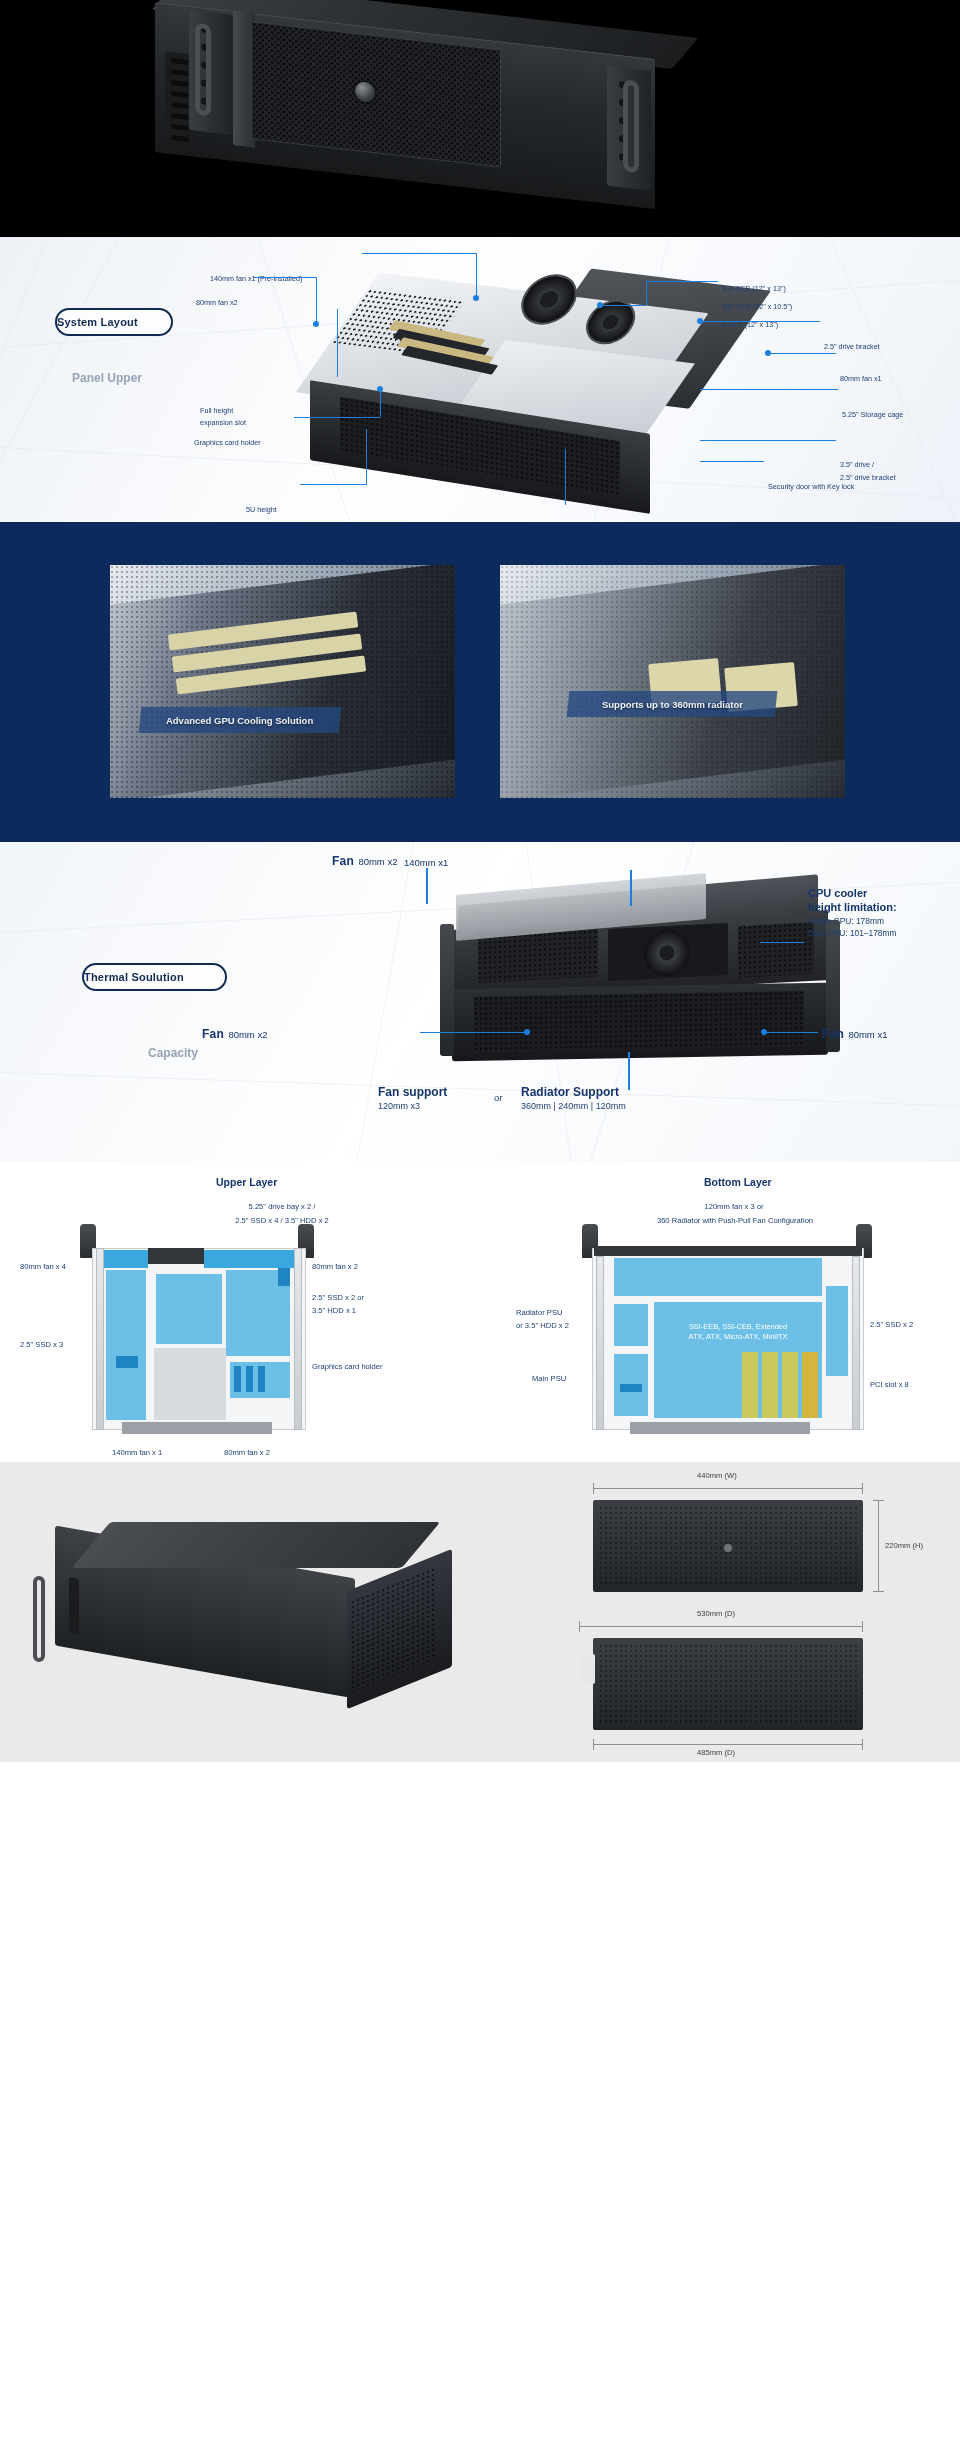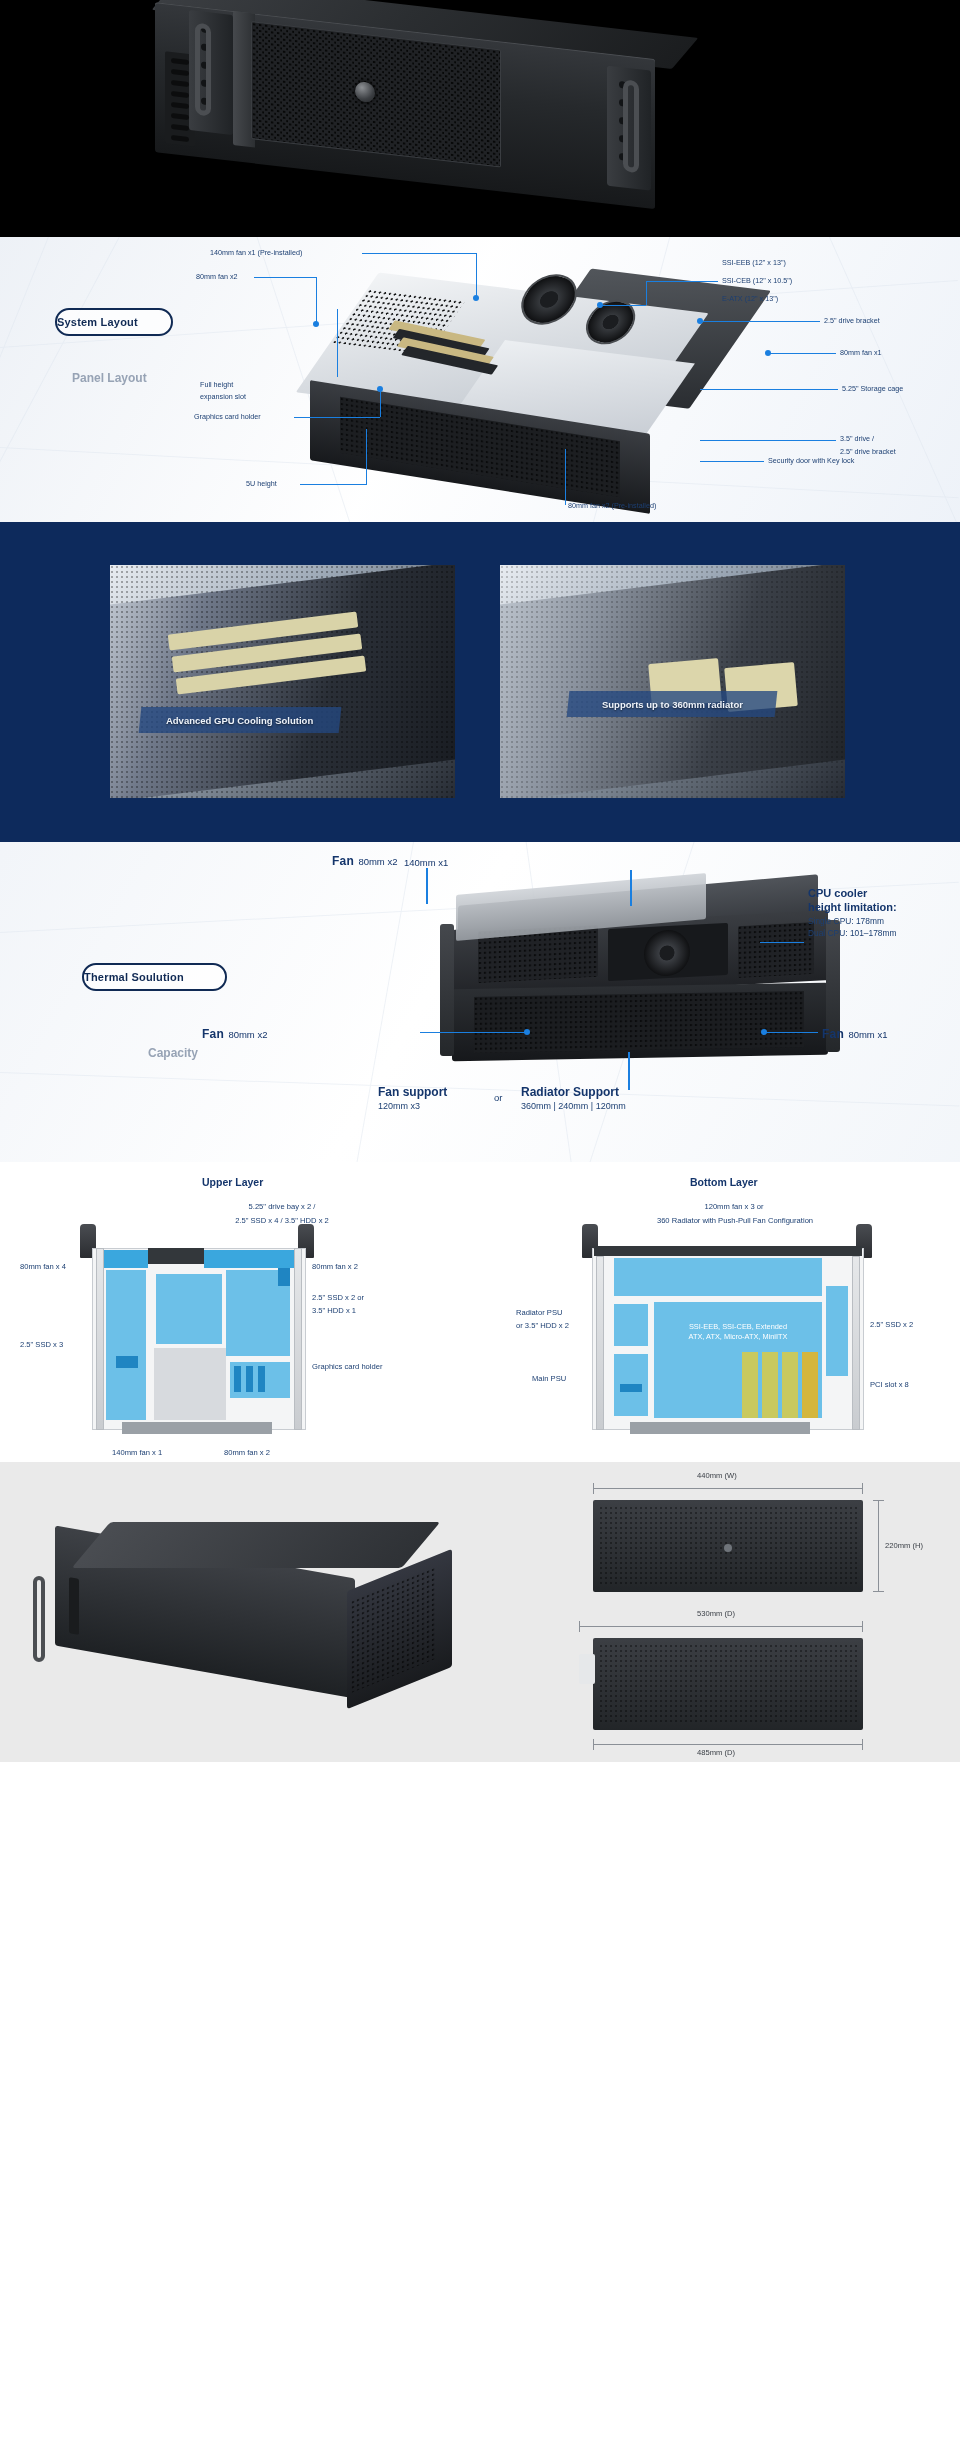--- a/index.html
+++ b/index.html
@@ -114,21 +114,21 @@
     color: #97a3b5; font-weight: bold;
   }
 
   
   .cal {
     position: absolute;
     color: #1c3f72;
     white-space: nowrap;
     line-height: 1.22;
   }
-  .cal.sm { font-size: 7.2px; }
+  .cal.sm { font-size: 7.2px; margin-top: 26px; }
   .line { position: absolute; background: #1a7fe0; }
   .lh { height: 1px; }
   .lv { width: 1px; }
   .dot {
     position: absolute; width: 6px; height: 6px; border-radius: 50%;
     background: #1a7fe0;
   }
 
   
   .sl-case { position:absolute; left:330px; top:270px; width:420px; height:240px; }
@@ -229,21 +229,21 @@
       #fff;
     overflow:hidden;
   }
   .fan-lbl { position:absolute; color:#14356b; white-space:nowrap; }
   .fan-lbl b { font-size: 12px; font-weight: bold; letter-spacing:.2px; }
   .fan-lbl span { font-size: 9.5px; }
   .blue-line { position:absolute; background:#1a7fe0; }
 
   
   .layers-sec { position:relative; width:960px; height:290px; background:#fff; }
-  .layer-title { position:absolute; font-size:10.5px; font-weight:bold; color:#14356b; }
+  .layer-title { position:absolute; font-size:10.5px; font-weight:bold; color:#14356b;margin-left:14px; }
   .dg-lbl { position:absolute; font-size:7.6px; color:#1c3f72; line-height:1.25; white-space:nowrap; }
   .dg-lbl.c { text-align:center; }
   .chassis {
     position:absolute;
     background:#f4f5f6;
     border:1px solid #c8ccd1;
   }
   .rail {
     position:absolute; background:linear-gradient(180deg,#e6e8ea,#c9ccd0);
     border:1px solid #b9bdc2;
@@ -359,21 +359,21 @@
         <div class="sl-card" style="left:68px;top:102px;width:96px;background:#c9b882"></div>
         <div class="sl-card" style="left:72px;top:110px;width:96px;background:#23262a"></div>
       </div>
       <div class="sl-front" style="left:-20px;top:150px;width:340px;height:80px;transform:skewY(9deg)"></div>
       <div class="sl-frontmesh" style="left:10px;top:162px;width:280px;height:56px"></div>
     </div>
 
     <div class="badge sys" style="left:55px;top:71px;width:118px;height:28px;font-size:11px;">
       <span>System Layout</span>
     </div>
-    <div class="subhead" style="left:72px;top:134px;font-size:12px;">Panel Layout</div>
+    <div class="subhead" style="left:72px;top:134px;font-size:12px;">Panel Upper</div>
 
     <div class="cal sm" style="left:210px;top:12px">140mm fan x1 (Pre-installed)</div>
     <div class="line lh" style="left:362px;top:16px;width:114px"></div>
     <div class="line lv" style="left:476px;top:16px;height:44px"></div>
     <div class="dot" style="left:473px;top:58px"></div>
 
     <div class="cal sm" style="left:196px;top:36px">80mm fan x2</div>
     <div class="line lh" style="left:254px;top:40px;width:62px"></div>
     <div class="line lv" style="left:316px;top:40px;height:46px"></div>
     <div class="dot" style="left:313px;top:84px"></div>

